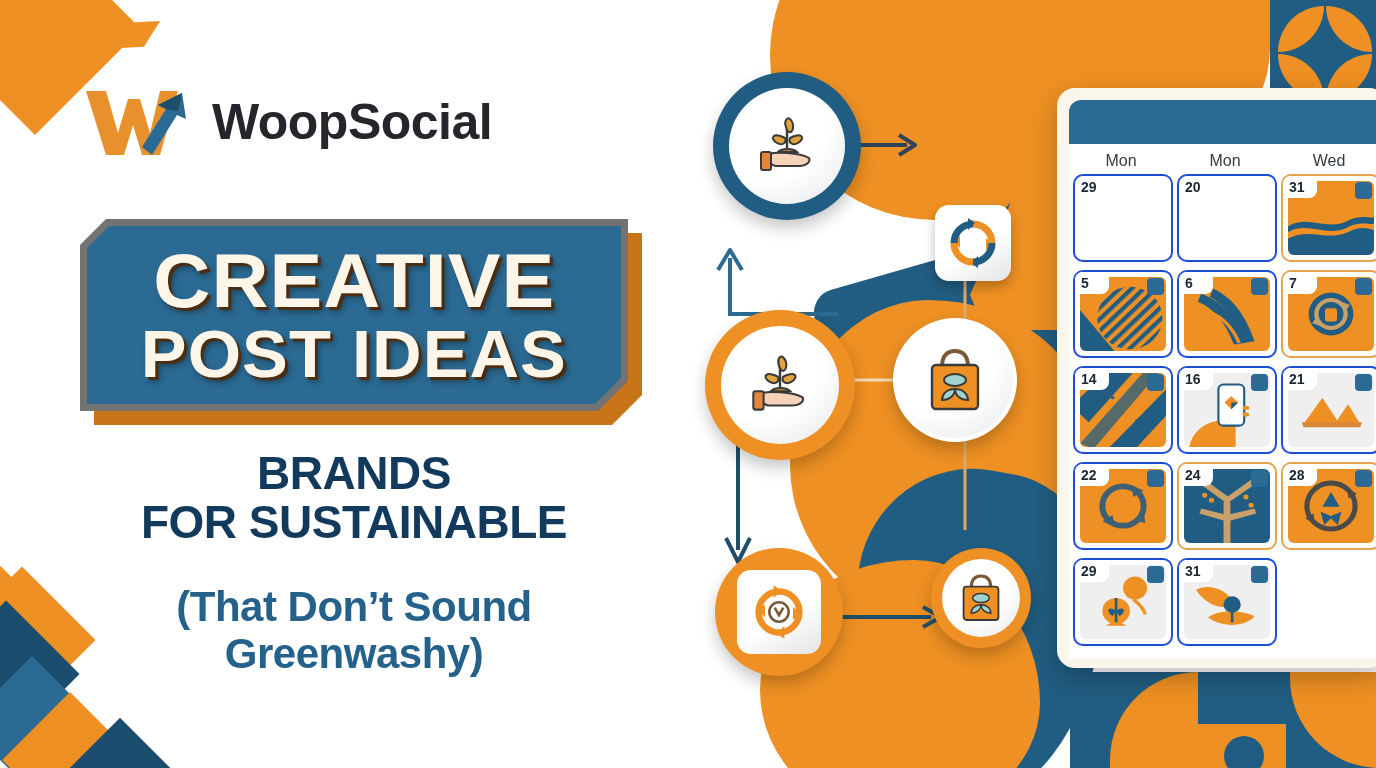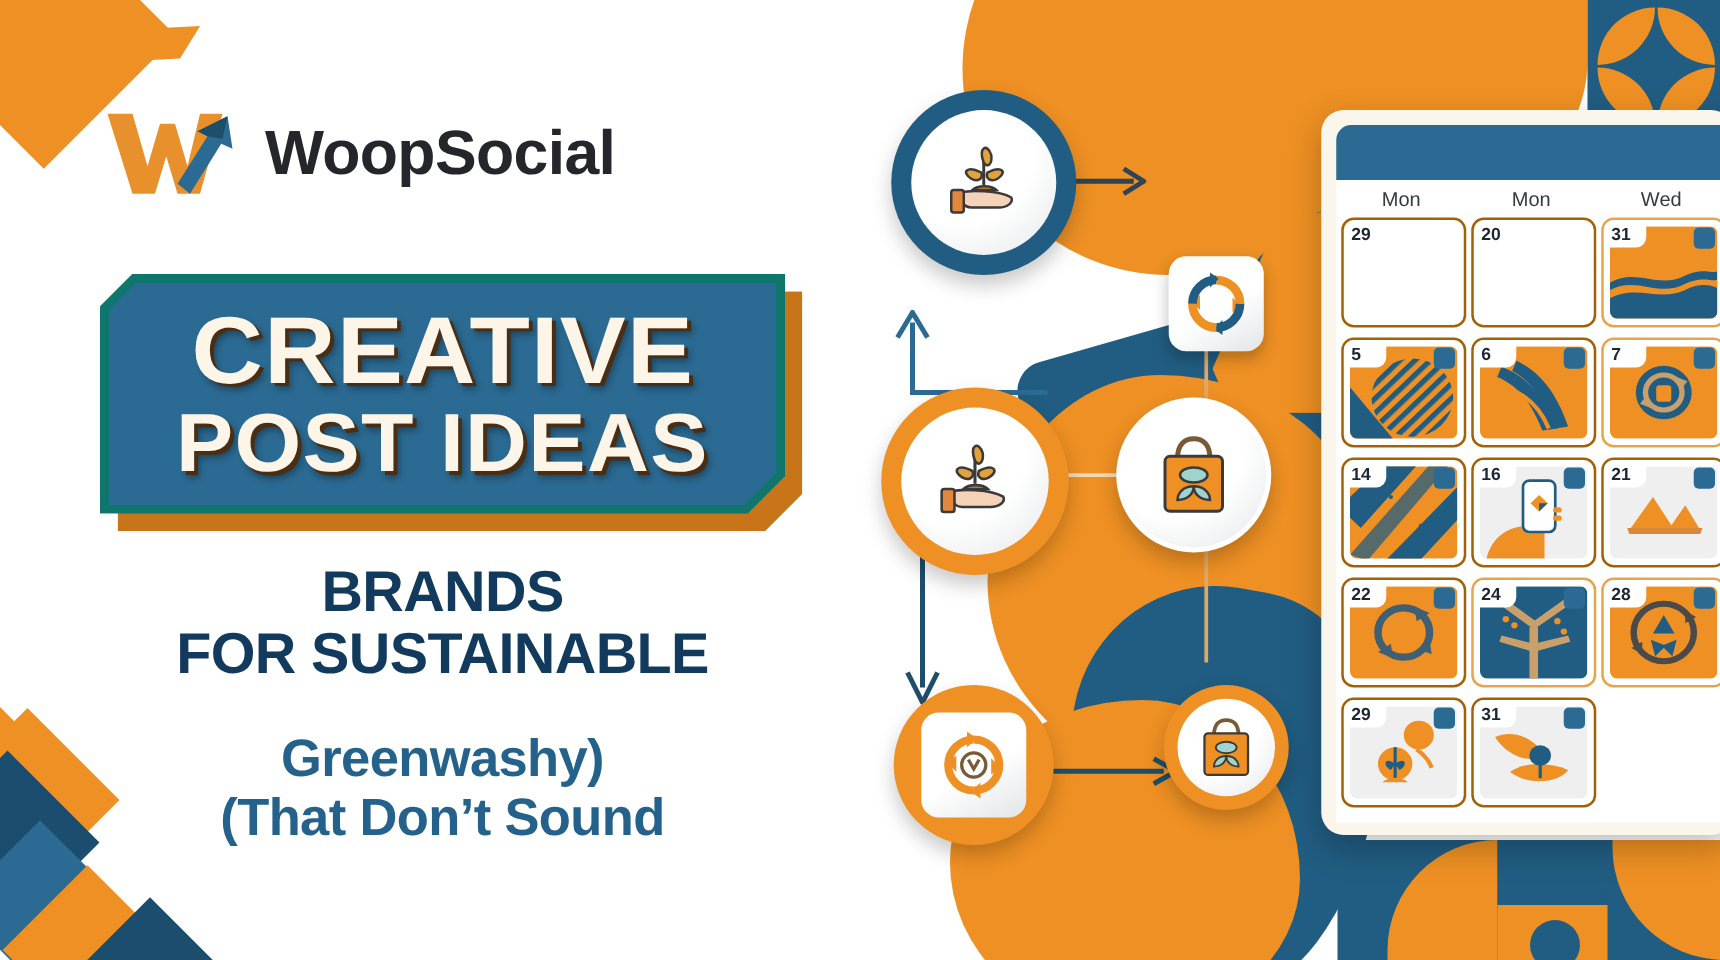--- a/index.html
+++ b/index.html
@@ -99,21 +99,21 @@
 
   
   .plaque-wrap { position:absolute; left:80px; top:208px; width:560px; height:208px; }
   .plaque-shadow {
     position:absolute; left:14px; top:14px; width:548px; height:192px;
     background:#C8751A;
     clip-path:polygon(26px 0,100% 0,100% calc(100% - 30px),calc(100% - 30px) 100%,0 100%,0 26px);
   }
   .plaque {
     position:absolute; left:0; top:0; width:548px; height:192px;
-    background:#0f766e;
+    background:#737373;
     clip-path:polygon(26px 0,100% 0,100% calc(100% - 30px),calc(100% - 30px) 100%,0 100%,0 26px);
     filter:drop-shadow(0 6px 10px rgba(0,0,0,.22));
   }
   .plaque-inner {
     position:absolute; left:7px; top:7px; width:534px; height:178px;
     background:#2B6A92;
     clip-path:polygon(22px 0,100% 0,100% calc(100% - 26px),calc(100% - 26px) 100%,0 100%,0 22px);
     display:flex; flex-direction:column; align-items:center; justify-content:center;
   }
   .hl1, .hl2 {
@@ -164,21 +164,21 @@
   .cal-head { position:absolute; left:12px; top:12px; right:0; height:44px;
               background:#2B6A92; border-radius:12px 0 0 0; }
   .cal-body { position:absolute; left:12px; top:56px; right:0; bottom:10px;
               background:#FFFFFF; }
   .cal-dow { display:flex; padding:8px 0 4px 0; }
   .cal-dow span { width:104px; text-align:center; font-size:16px;
                   color:#333A40; font-weight:normal; }
   .cal-grid { display:flex; flex-wrap:wrap; padding:0 0 0 4px; }
   .cal-cell {
     width:100px; height:88px; margin:0 4px 8px 0;
-    border:2px solid #a16207; border-radius:10px;
+    border:2px solid #1d4ed8; border-radius:10px;
     position:relative; overflow:hidden; background:#fff;
   }
   .cal-cell.empty { background:#fff; }
   .cal-cell.hl { border-color:#E6A44E; }
   .cal-num { position:absolute; left:6px; top:3px; font-size:14px;
              font-weight:bold; color:#1B2733; z-index:4; }
   .cal-thumb { position:absolute; left:5px; top:5px; right:5px; bottom:5px;
                border-radius:6px; overflow:hidden; }
   .cal-dot { position:absolute; right:7px; top:6px; width:17px; height:17px;
              background:#2B6A92; border-radius:4px; z-index:4; }
@@ -577,17 +577,17 @@
         </div>
       </div>
     </div>
 
     <div class="sub1">
       <div>BRANDS</div>
       <div>FOR SUSTAINABLE</div>
     </div>
 
     <div class="sub2">
+      <div>(That Don’t Sound</div>
       <div>Greenwashy)</div>
-      <div>(That Don’t Sound</div>
     </div>
   </div>
 </div>
 
 </body></html>

